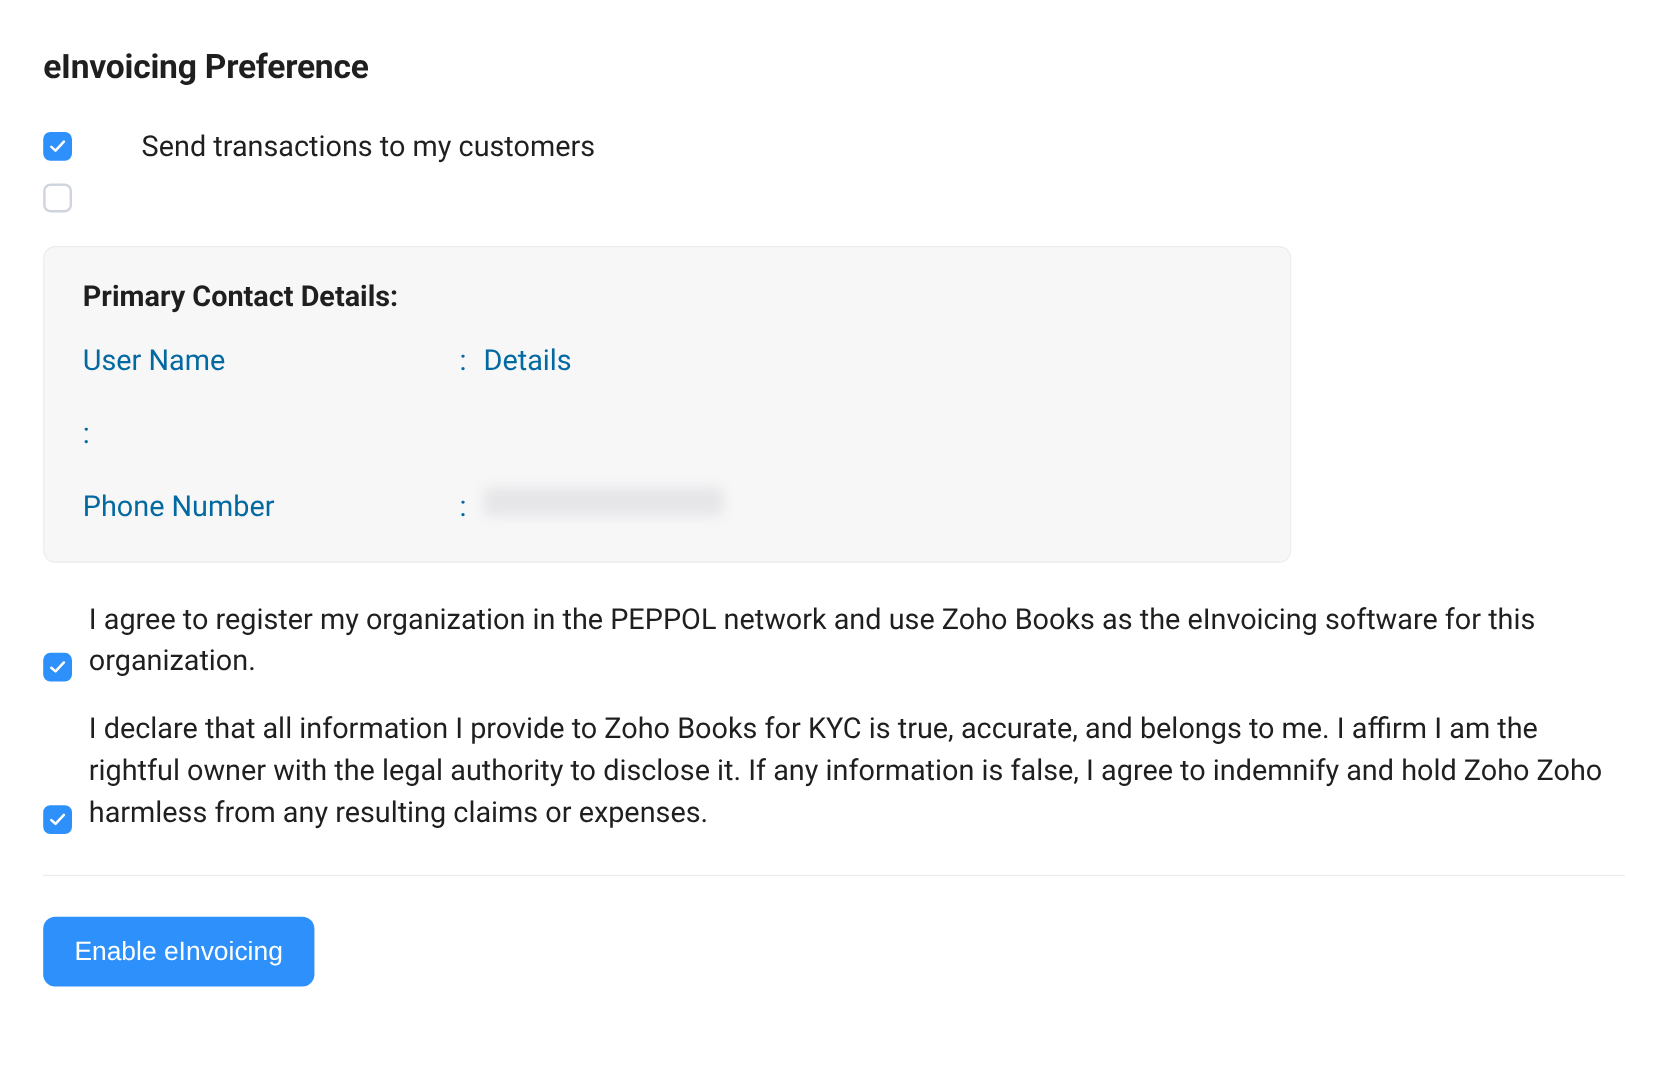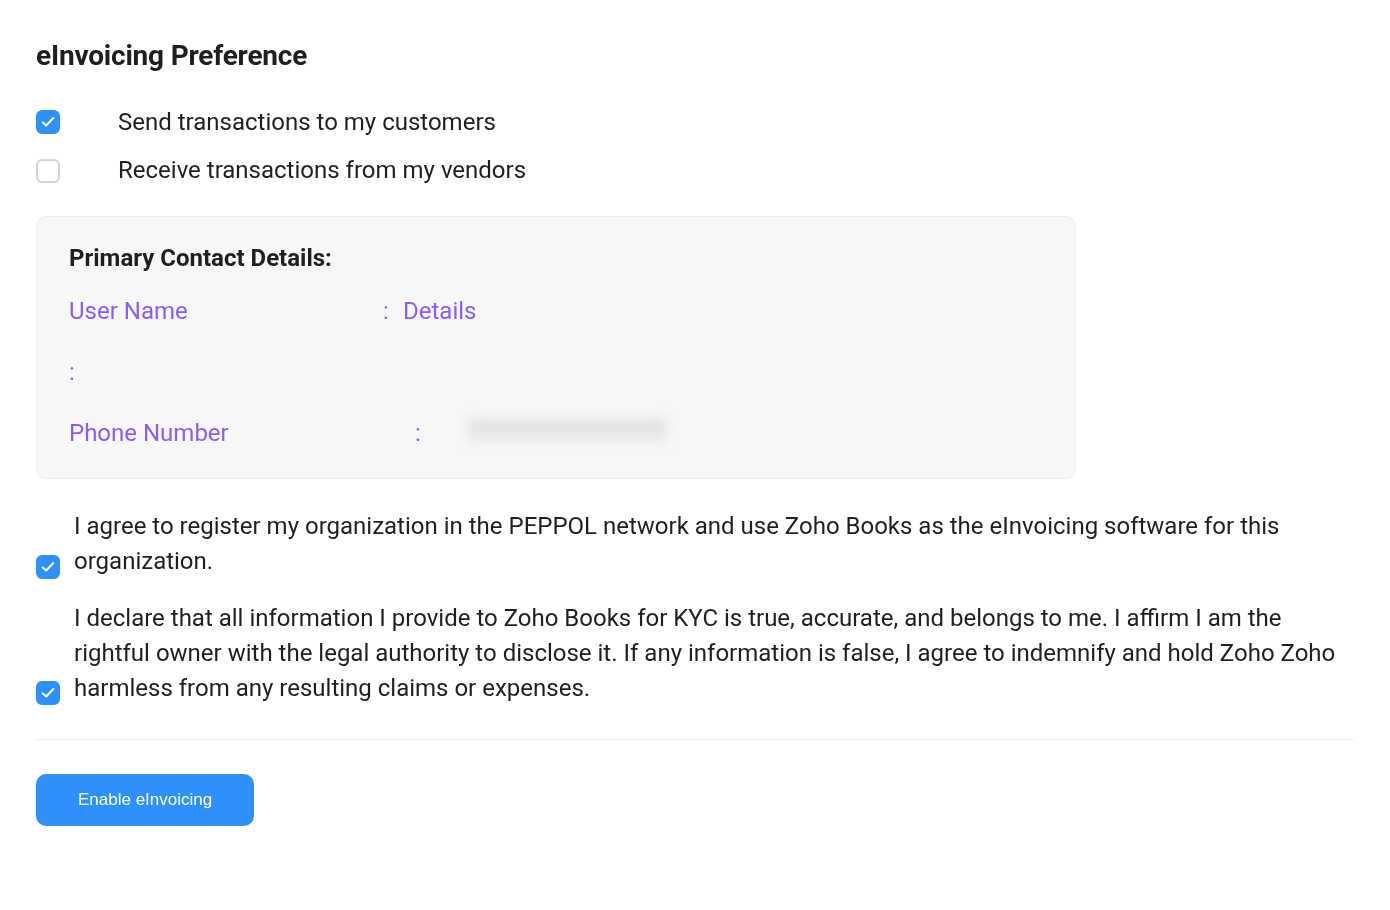--- a/index.html
+++ b/index.html
@@ -58,23 +58,23 @@
   }
   .card-title {
     font-weight: 700;
     font-size: 24px;
     margin-bottom: 18px;
   }
   .detail-row {
     display: flex;
     align-items: center;
     margin-bottom: 26px;
-    color: #8b5cf6;
+    color: #0369a1;
   }
-  .detail-row:last-child { margin-bottom: 0; gap: 32px; }
+  .detail-row:last-child { margin-bottom: 0; }
   .detail-label {
     width: 314px;
     flex: 0 0 auto;
   }
   .detail-sep {
     width: 20px;
     flex: 0 0 auto;
   }
   .detail-value {}
   .blurred {
@@ -97,22 +97,22 @@
   .footer {
     border-top: 1px solid #ececee;
     margin-top: 34px;
     padding-top: 34px;
   }
   .btn-primary {
     background: #2e90fa;
     color: #fff;
     border: none;
     border-radius: 10px;
-    padding: 16px 42px;
-    font-size: 17px;
+    padding: 16px 26px;
+    font-size: 22px;
     cursor: pointer;
   }
 </style>
 </head>
 <body>
 
 <h1>eInvoicing Preference</h1>
 
 <div class="option-row">
   <span class="checkbox checked">
@@ -120,21 +120,20 @@
         <path d="M2 8.5 L6 12 L14 3.5" stroke="#fff" stroke-width="2.4" fill="none" stroke-linecap="round" stroke-linejoin="round"></path>
       </svg>
   </span>
   <span class="option-label">Send transactions to my customers</span>
 </div>
 
 <div class="option-row">
   <span class="checkbox">
     
   </span>
-  <span class="option-label">Receive transactions from my vendors</span>
 </div>
 
 <div class="card">
   <div class="card-title">Primary Contact Details:</div>
 
   <div class="detail-row">
     <div class="detail-label">User Name</div>
     <div class="detail-sep">:</div>
     <div class="detail-value">Details</div>
   </div>

